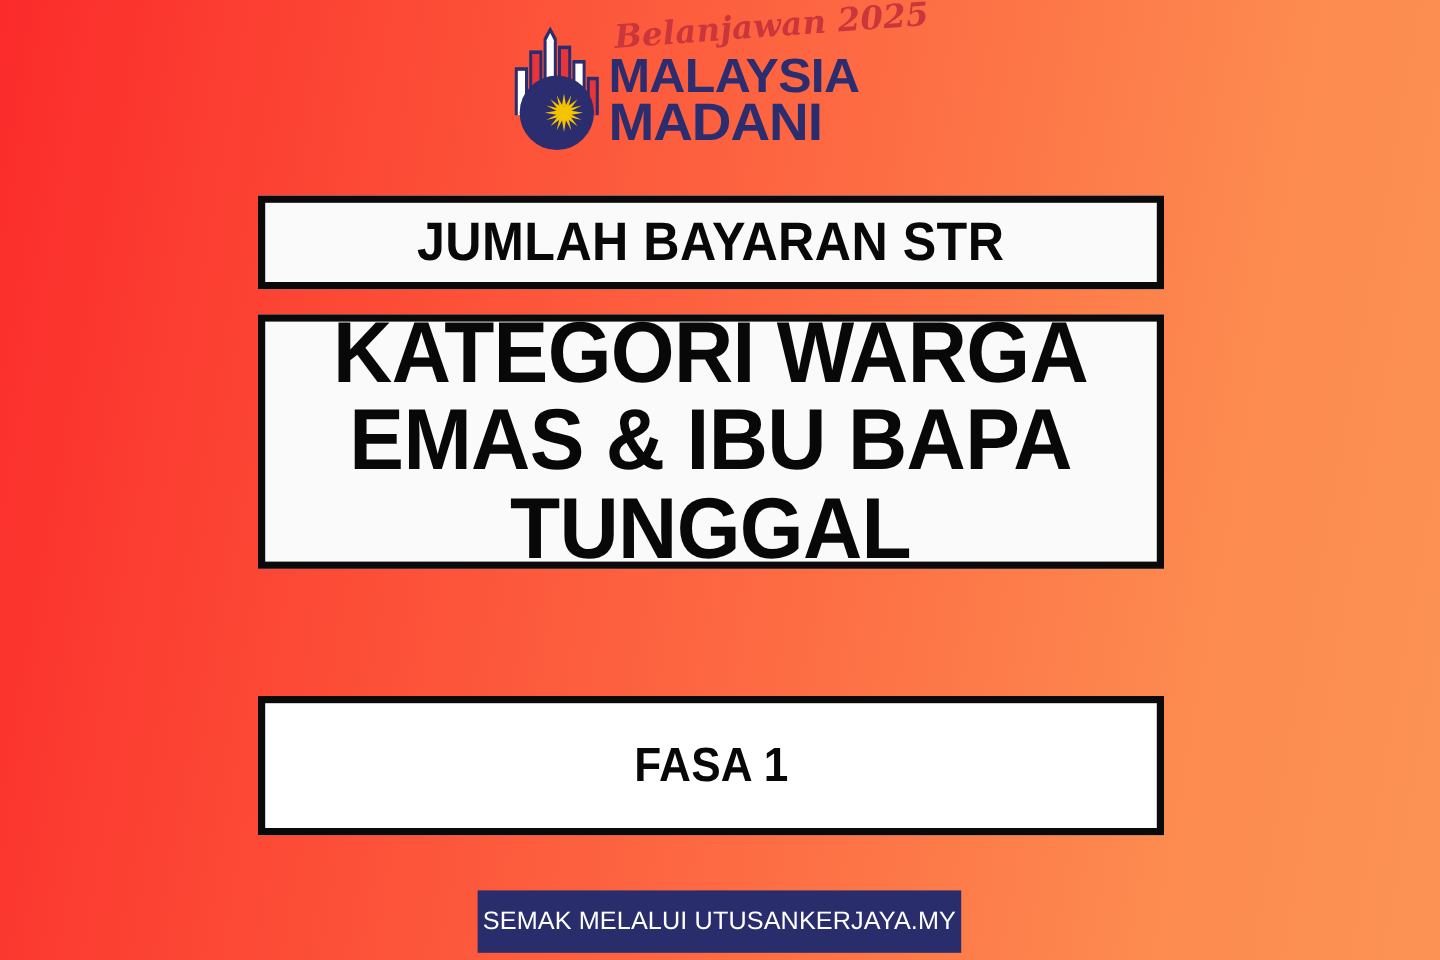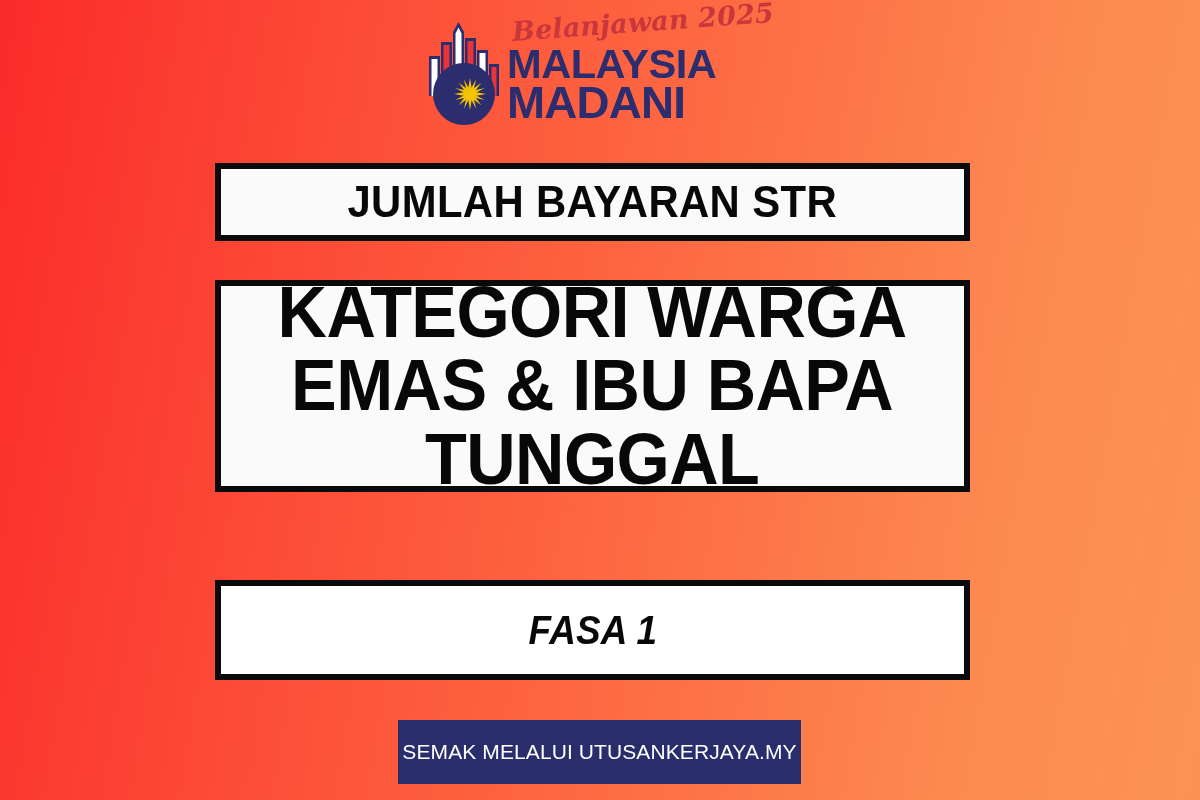--- a/index.html
+++ b/index.html
@@ -91,28 +91,27 @@
     display: flex;
     align-items: center;
     justify-content: center;
     text-align: center;
   }
   #panel-title {
     top: 163px;
     height: 78px;
   }
   #panel-category {
-    top: 280px;
+    top: 262px;
     height: 212px;
   }
   #panel-phase {
     top: 580px;
-    height: 100px;
+    height: 116px;
     background: #FFFFFF;
-    font-style: italic;
   }
 
   .panel-text {
     color: #080808;
     font-family: "Liberation Sans", sans-serif;
     font-weight: bold;
     padding: 0 14px;
   }
   #title-text {
     font-size: 45px;
@@ -128,23 +127,23 @@
   #phase-text {
     font-size: 40px;
     letter-spacing: 0.2px;
     transform: scaleX(0.92);
   }
 
   
   #cta-button {
     position: absolute;
     left: 398px;
-    top: 720px;
+    top: 742px;
     width: 403px;
-    height: 64px;
+    height: 52px;
     background: #2A2D6C;
     color: #FFFFFF;
     display: flex;
     align-items: center;
     justify-content: center;
     font-family: "Liberation Sans", sans-serif;
     font-size: 21px;
     font-weight: normal;
     letter-spacing: 0.1px;
     box-sizing: border-box;

